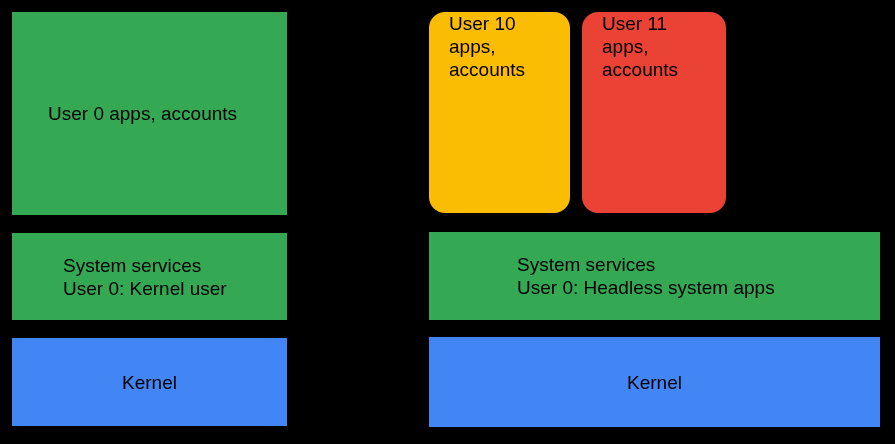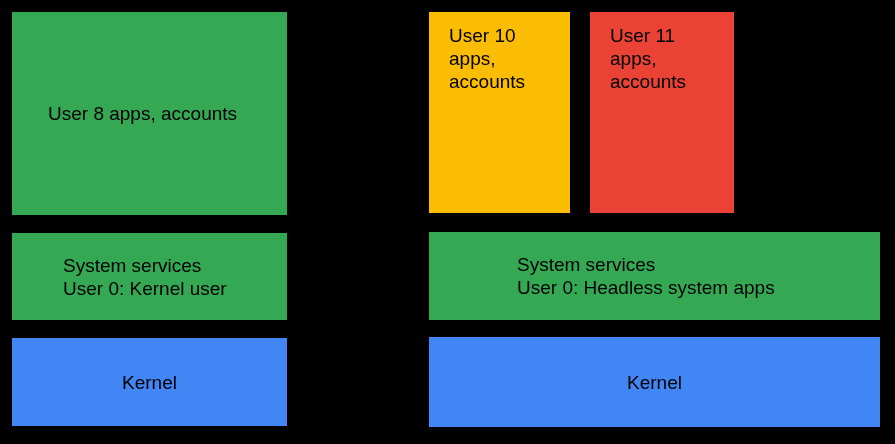--- a/index.html
+++ b/index.html
@@ -32,42 +32,43 @@
     left: 12px; top: 233px; width: 275px; height: 87px;
     display: flex; align-items: center;
     padding-left: 51px;
   }
   .box-kernel-left {
     left: 12px; top: 338px; width: 275px; height: 88px;
     display: flex; align-items: center; justify-content: center;
   }
   
   .box-user10 { left: 429px; top: 12px; width: 141px; height: 201px; }
-  .box-user11 { left: 582px; top: 12px; width: 144px; height: 201px; margin-left: 8px; }
+  .box-user11 { left: 582px; top: 12px; width: 144px; height: 201px; }
   .box-user12 { left: 737px; top: 12px; width: 143px; height: 201px; }
   .user-multi {
-    padding: 12px 18px 0 20px;
+    padding: 0 18px 0 20px;
+    border-radius: 16px;
   }
   .box-services-right {
     left: 429px; top: 232px; width: 451px; height: 88px;
     display: flex; align-items: center;
     padding-left: 88px;
   }
   .box-kernel-right {
     left: 429px; top: 337px; width: 451px; height: 90px;
     display: flex; align-items: center; justify-content: center;
   }
 </style>
 </head>
 <body>
 
 <div class="canvas">
 
   <div class="box box-user0" style="background: rgb(52, 168, 83);">
-    <span>User 8 apps, accounts</span>
+    <span>User 0 apps, accounts</span>
   </div>
 
   <div class="box box-services-left" style="background: rgb(52, 168, 83);">
     <div>
       <div>System services</div>
       <div>User 0: Kernel user</div>
     </div>
   </div>
 
   <div class="box box-kernel-left" style="background: rgb(66, 133, 244);">

